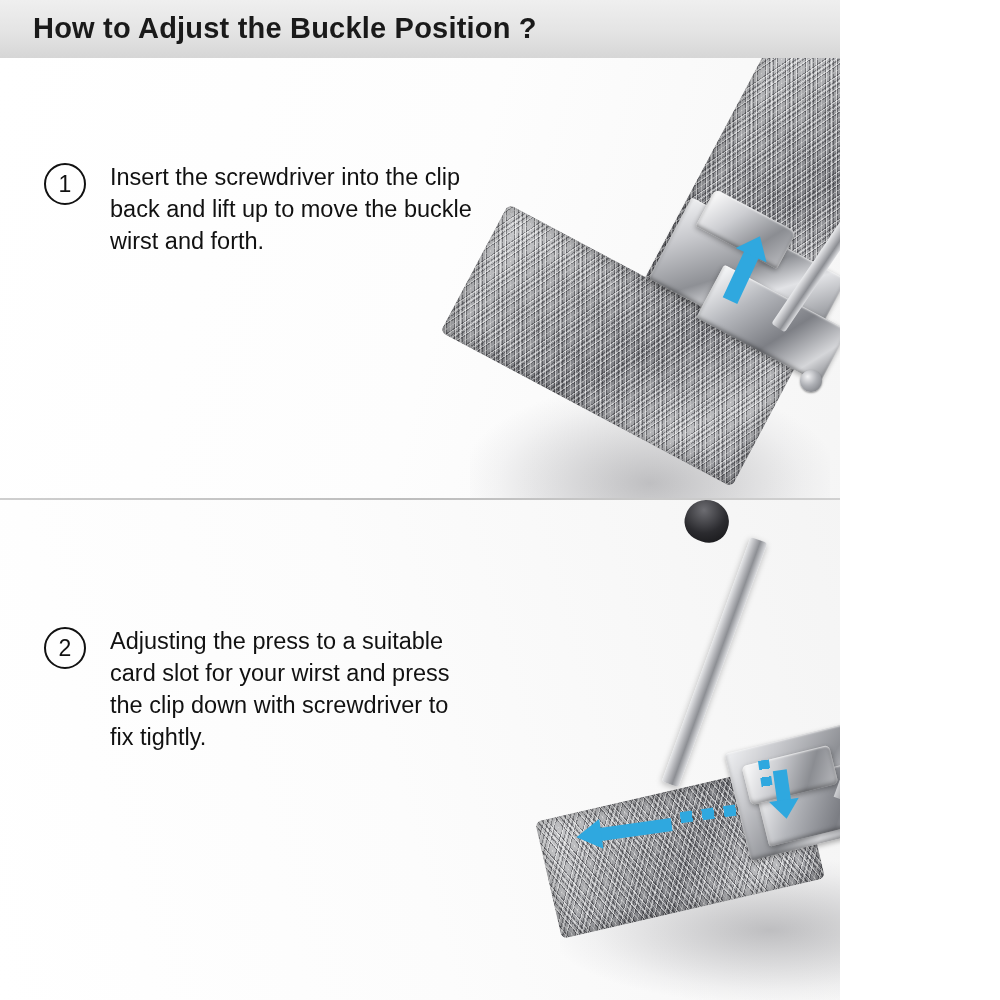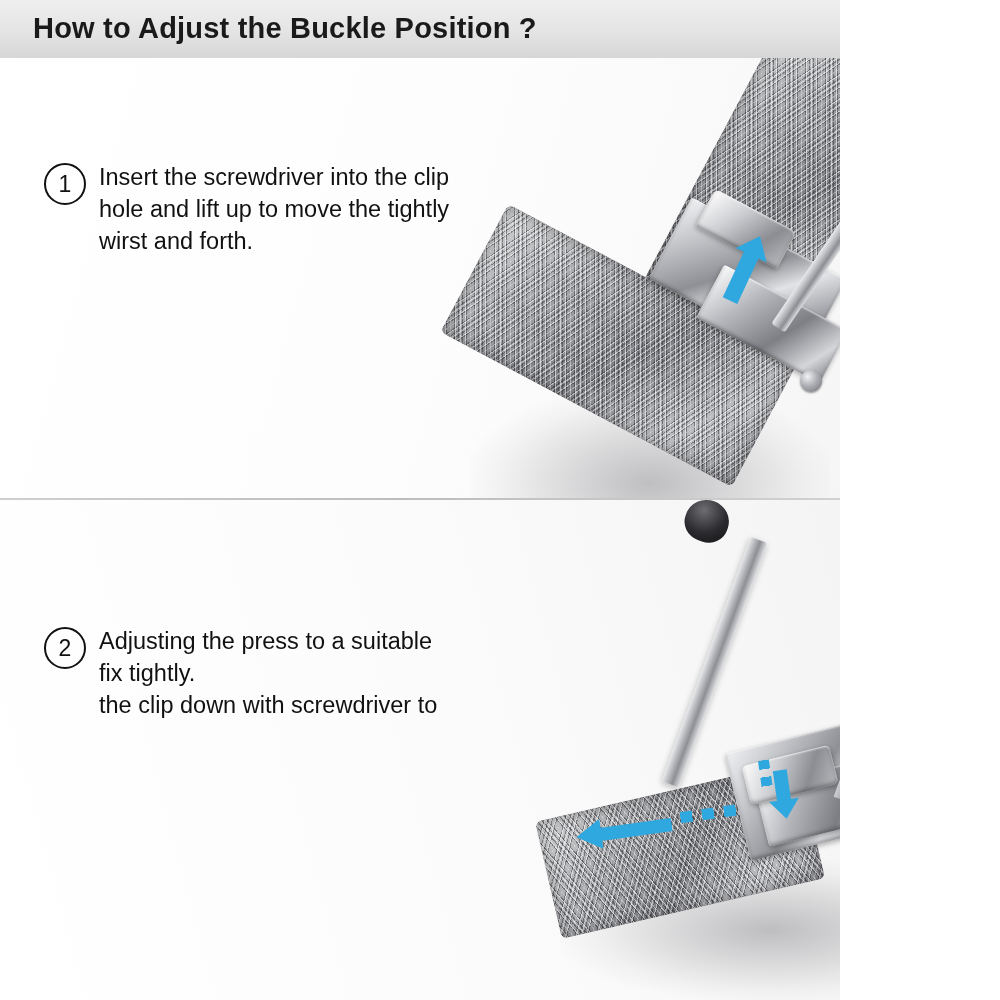--- a/index.html
+++ b/index.html
@@ -83,21 +83,21 @@
     border-radius: 50%;
     display: flex;
     align-items: center;
     justify-content: center;
     font-size: 23px;
     color: #111;
     flex: 0 0 auto;
     margin-top: 2px;
   }
   .step-text {
-    margin-left: 13px;
+    margin-left: 24px;
     font-size: 23.5px;
     line-height: 32px;
     color: #111;
     max-width: 410px;
   }
   .step-text span { display: block; white-space: nowrap; }
 
   
   .mesh {
     position: absolute;
@@ -344,35 +344,36 @@
     <div class="p1-screw"></div>
 
     <div class="sd-p1-shaft"></div>
 
     <div class="arrow-up"></div>
 
     <div class="step step-1">
       <div class="step-num">1</div>
       <div class="step-text">
         <span>Insert the screwdriver into the clip</span>
-        <span>hole and lift up to move the tightly</span>
+        <span>back and lift up to move the buckle</span>
         <span>wirst and forth.</span>
       </div>
     </div>
   </div>
 
   <div class="panel-divider"></div>
 
   <div class="panel panel-2">
     <div class="step step-2">
       <div class="step-num">2</div>
       <div class="step-text">
         <span>Adjusting the press to a suitable</span>
+        <span>card slot for your wirst and press</span>
+        <span>the clip down with screwdriver to</span>
         <span>fix tightly.</span>
-        <span>the clip down with screwdriver to</span>
       </div>
     </div>
   </div>
 
   <div class="shadowsoft p2-shadow"></div>
   <div class="mesh p2-band-left"></div>
   <div class="mesh p2-band-right"></div>
   <div class="metal p2-clasp-a"></div>
   <div class="metal p2-clasp-b"></div>
   <div class="metal p2-clip"></div>

